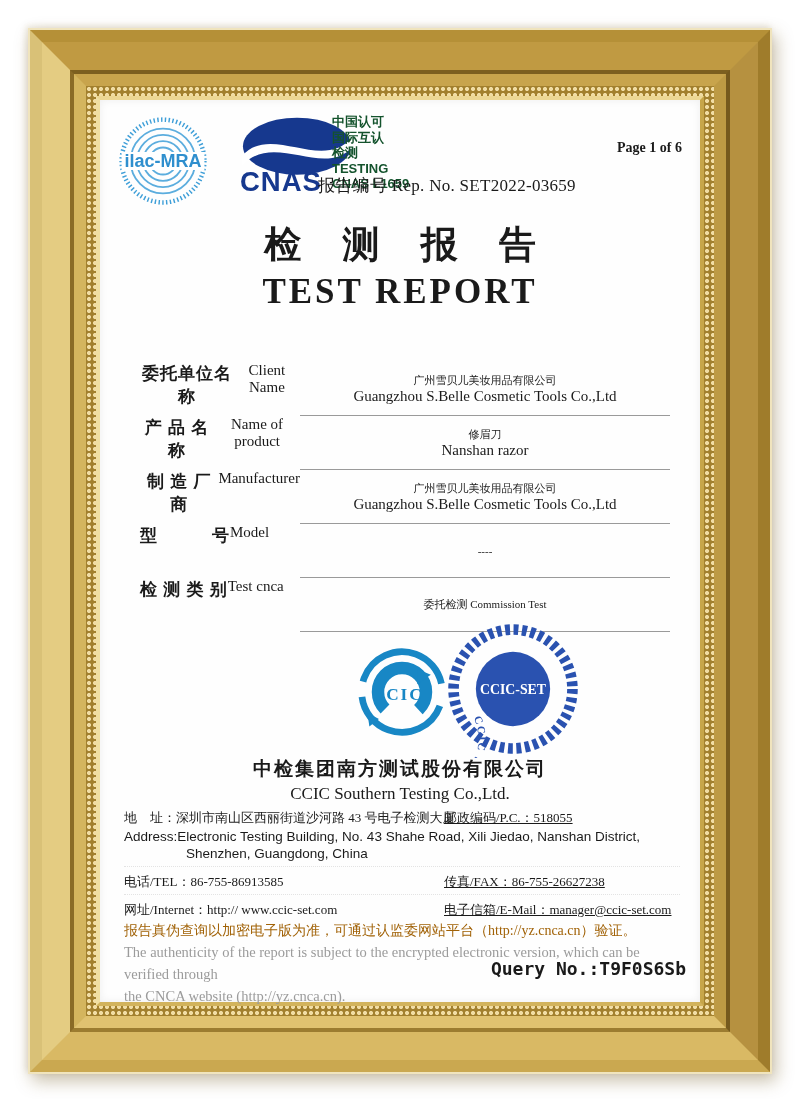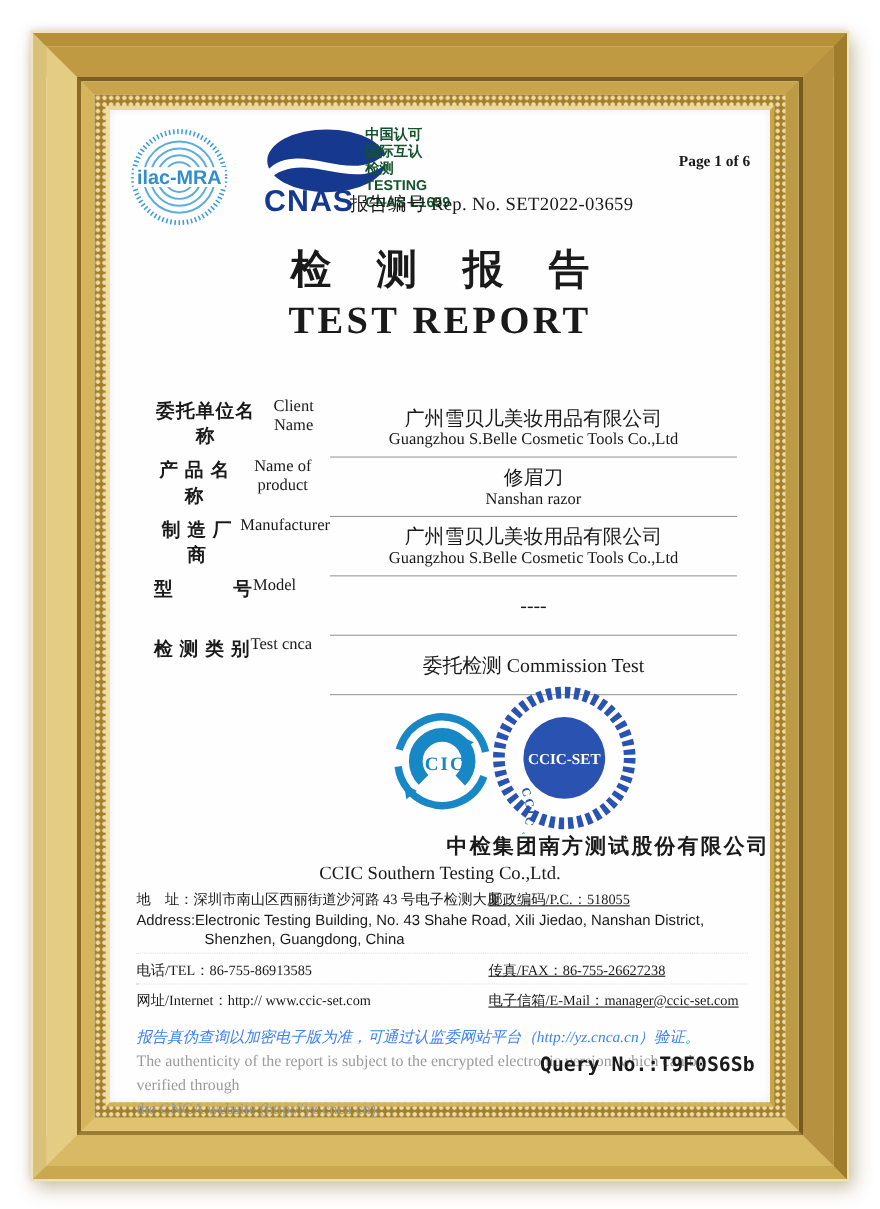--- a/index.html
+++ b/index.html
@@ -37,39 +37,39 @@
   .title-en{left:0;top:172px;width:100%;text-align:center;font-size:35px;font-weight:bold;
     letter-spacing:3px;}
   
   .field-row{position:absolute;left:40px;width:530px;height:54px;display:flex;}
   .f-label{width:160px;display:flex;flex-direction:row;justify-content:flex-start;
     text-align:center;}
   .f-label .zh{font-size:17px;font-weight:600;letter-spacing:1px;}
   .f-label .en{font-size:15px;}
   .f-value{flex:1;border-bottom:1px solid #9a9a9a;display:flex;flex-direction:column;
     justify-content:center;text-align:center;}
-  .f-value .zh{font-size:18px;}
+  .f-value .zh{font-size:11px;}
   .f-value .en{font-size:15px;}
   .f-value .en:empty{display:none;}
   
   .ccic-logo{left:254px;top:542px;width:96px;height:100px;}
   .seal{left:344px;top:520px;width:138px;height:138px;}
   
-  .company-zh{left:0;top:656px;width:100%;text-align:right;
+  .company-zh{left:0;top:656px;width:100%;text-align:center;
     font-family:"Liberation Sans",sans-serif;font-weight:bold;font-size:19px;letter-spacing:2px;}
   .company-en{left:0;top:684px;width:100%;text-align:center;font-size:17px;}
   
   .footer{left:24px;top:708px;width:556px;font-size:13px;}
   .f-line{position:relative;display:flex;}
   .f-col-r{position:absolute;left:320px;text-decoration:underline;}
   .addr-zh{line-height:20px;}
   .addr-en{font-family:"Liberation Sans",sans-serif;font-size:13.5px;line-height:17px;}
   .addr-en2{padding-left:62px;}
   .tel-row,.web-row{padding-top:6px;margin-top:4px;border-top:1px dotted #e3e3e3;line-height:17px;}
-  .note-zh{color:#3b82f6;font-size:14px;margin-top:16px;line-height:20px;font-style:italic;}
+  .note-zh{color:#a16207;font-size:14px;margin-top:3px;line-height:20px;}
   .note-en{color:#9b9b9b;font-size:14.5px;line-height:22px;}
   .query-no{right:14px;top:858px;font-family:"DejaVu Sans Mono",monospace;
     font-weight:bold;font-size:18px;}
 </style>
 </head>
 <body>
 
 <div class="frame">
  <div class="f-a">
   <div class="f-b">

